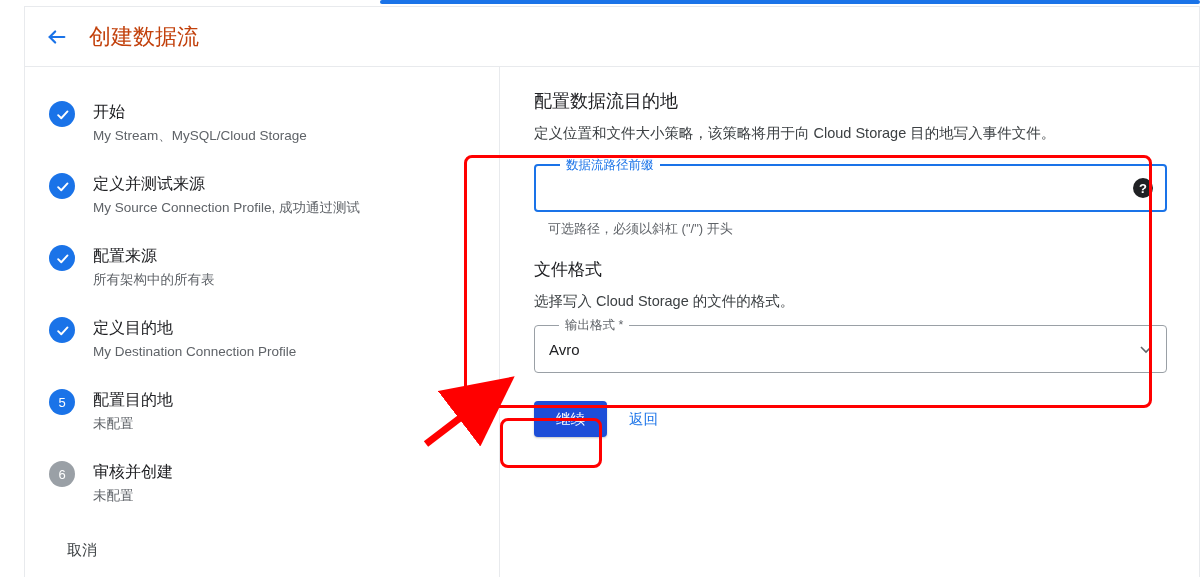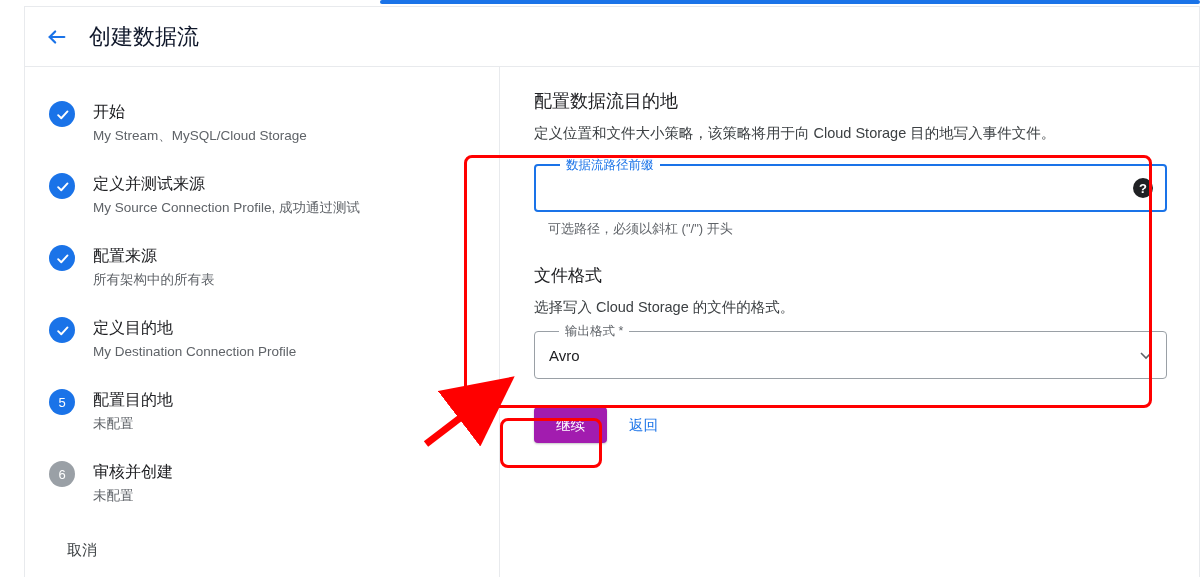--- a/index.html
+++ b/index.html
@@ -7,21 +7,21 @@
   .frame { width: 1200px; height: 577px; position: relative; } 
   .top-blue { position:absolute; left:380px; right:0; top:0; height:4px; background:#1a73e8; border-radius:2px; }
 
   .outer { position:absolute; left:24px; right:0; top:6px; bottom:0; background:#fff; border-top:1px solid #e8eaed; border-left:1px solid #e8eaed; border-right:1px solid #e8eaed; }
   
 
   
   .header { display:flex; align-items:center; height:60px; padding:0 20px; border-bottom:1px solid #e8eaed; background:#fff; }
   .back-arrow { width:24px; height:24px; color:#1a73e8; cursor:pointer; display:flex; align-items:center; justify-content:center; margin-right:20px; }
   .back-arrow svg { width:22px; height:22px; }
-  .page-title { font-size:22px; font-weight:400; color:#0f172a; }
+  .page-title { font-size:22px; font-weight:400; color:#c2410c; }
 
   
   .body { display:flex; height: calc(577px - 66px); }
   .left-pane { width: 475px; border-right:1px solid #e8eaed; padding:20px 24px 10px 24px; position:relative; }
   .right-pane { flex:1; padding:22px 32px 10px 34px; position:relative; }
 
   
   .stepper { list-style:none; }
   .step { display:flex; align-items:flex-start; padding:14px 0 14px 0; position:relative; }
   .step .badge { width:26px; height:26px; border-radius:50%; flex:0 0 26px; display:flex; align-items:center; justify-content:center; margin-right:18px; font-size:13px; font-weight:500; }
@@ -44,28 +44,28 @@
 
   .field-wrap { position:relative; margin:10px 0 0 0; }
   .outlined { border:2px solid #1a73e8; border-radius:4px; height:48px; position:relative; background:#fff; }
   .plain-outlined { border:1px solid #9aa0a6; border-radius:4px; height:48px; position:relative; background:#fff; }
   .float-label { position:absolute; top:-9px; left:24px; background:#fff; padding:0 6px; font-size:12.5px; color:#1a73e8; }
   .float-label.grey { color:#5f6368; }
   .text-input { border:none; outline:none; width:100%; height:100%; padding:0 44px 0 14px; font-size:15px; color:#202124; background:transparent; }
   .help-icon { position:absolute; right:12px; top:50%; transform:translateY(-50%); width:20px; height:20px; border-radius:50%; background:#202124; color:#fff; display:flex; align-items:center; justify-content:center; font-size:13px; font-weight:700; cursor:pointer; }
   .helper-text { font-size:13px; color:#5f6368; margin:8px 0 0 14px; }
 
-  .section-sub { margin-top:26px; }
+  .section-sub { margin-top:20px; }
 
   .select-val { position:absolute; left:14px; top:50%; transform:translateY(-50%); font-size:15px; color:#202124;text-align:right; }
   .dropdown-caret { position:absolute; right:14px; top:50%; transform:translateY(-50%); }
   .dropdown-caret svg { width:12px; height:8px; }
 
   .btn-row { display:flex; align-items:center; gap:22px; margin-top:28px; }
-  .primary-btn { background:#a21caf; color:#fff; border:none; border-radius:4px; height:36px; padding:0 22px; font-size:14.5px; font-weight:500; cursor:pointer; box-shadow:0 1px 2px rgba(60,64,67,.3); }
+  .primary-btn { background:#1d4ed8; color:#fff; border:none; border-radius:4px; height:36px; padding:0 22px; font-size:14.5px; font-weight:500; cursor:pointer; box-shadow:0 1px 2px rgba(60,64,67,.3); }
   .link-btn { background:none; border:none; color:#1a73e8; font-size:14.5px; font-weight:500; cursor:pointer; }
 
   
   .annot-frame.btn { left:500px; top:418px; width:102px; height:50px; border-radius:8px; }
 
   
   .arrow-annot { position:absolute; left:406px; top:334px; width:120px; height:120px; pointer-events:none; }
 
 </style>
 </head>

